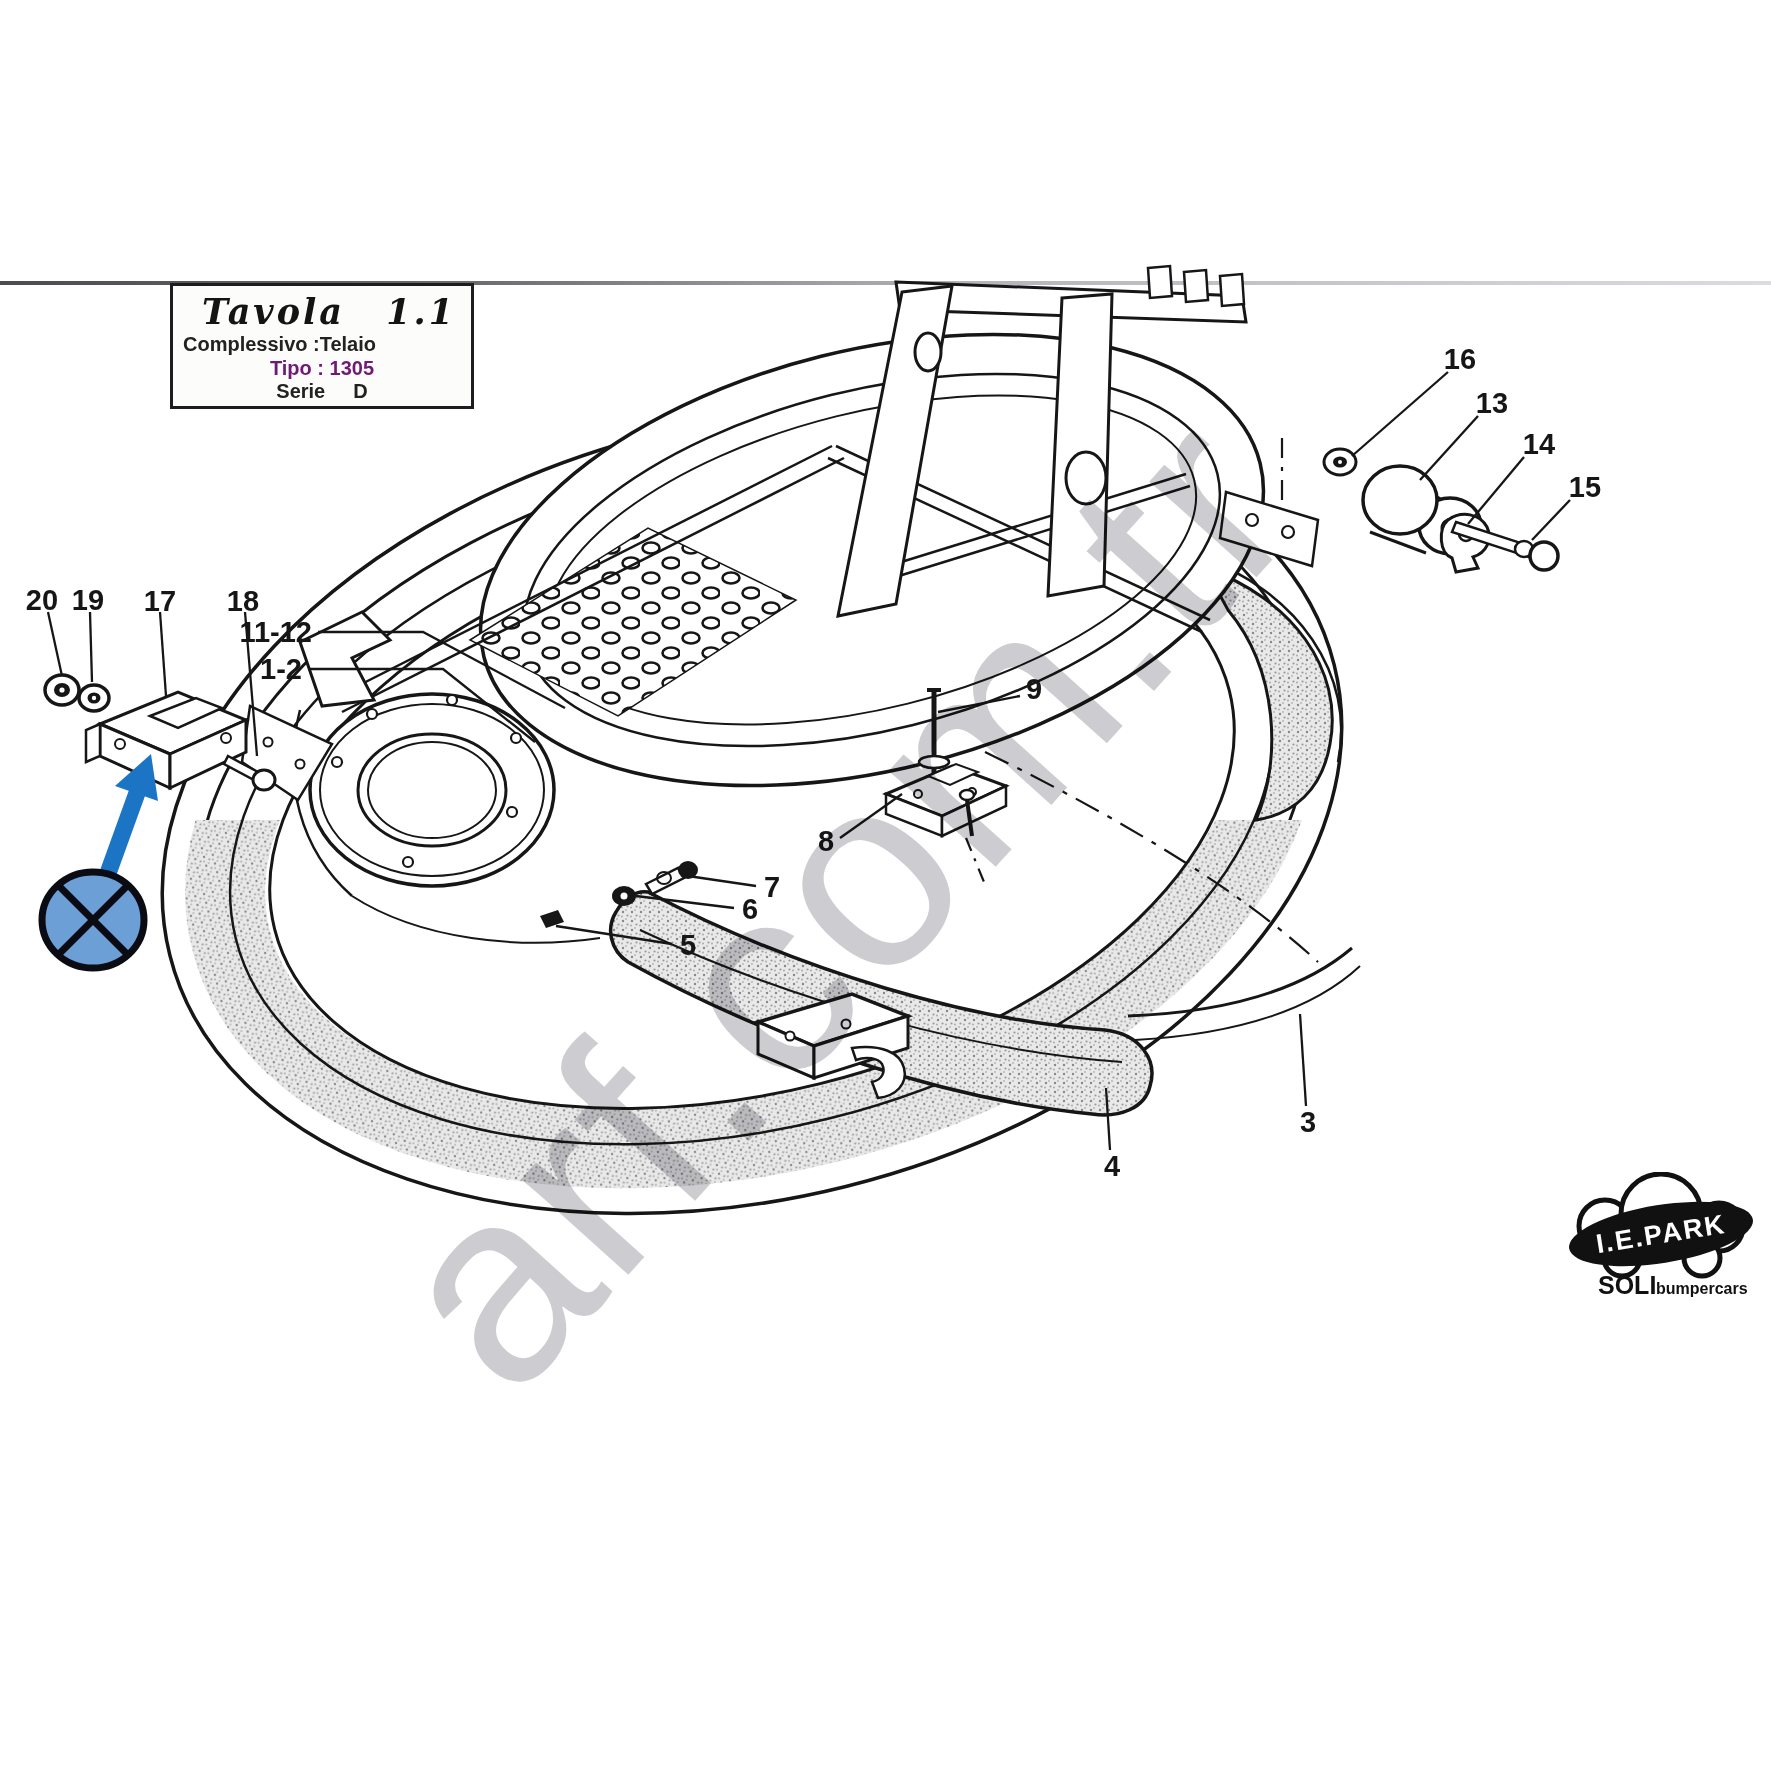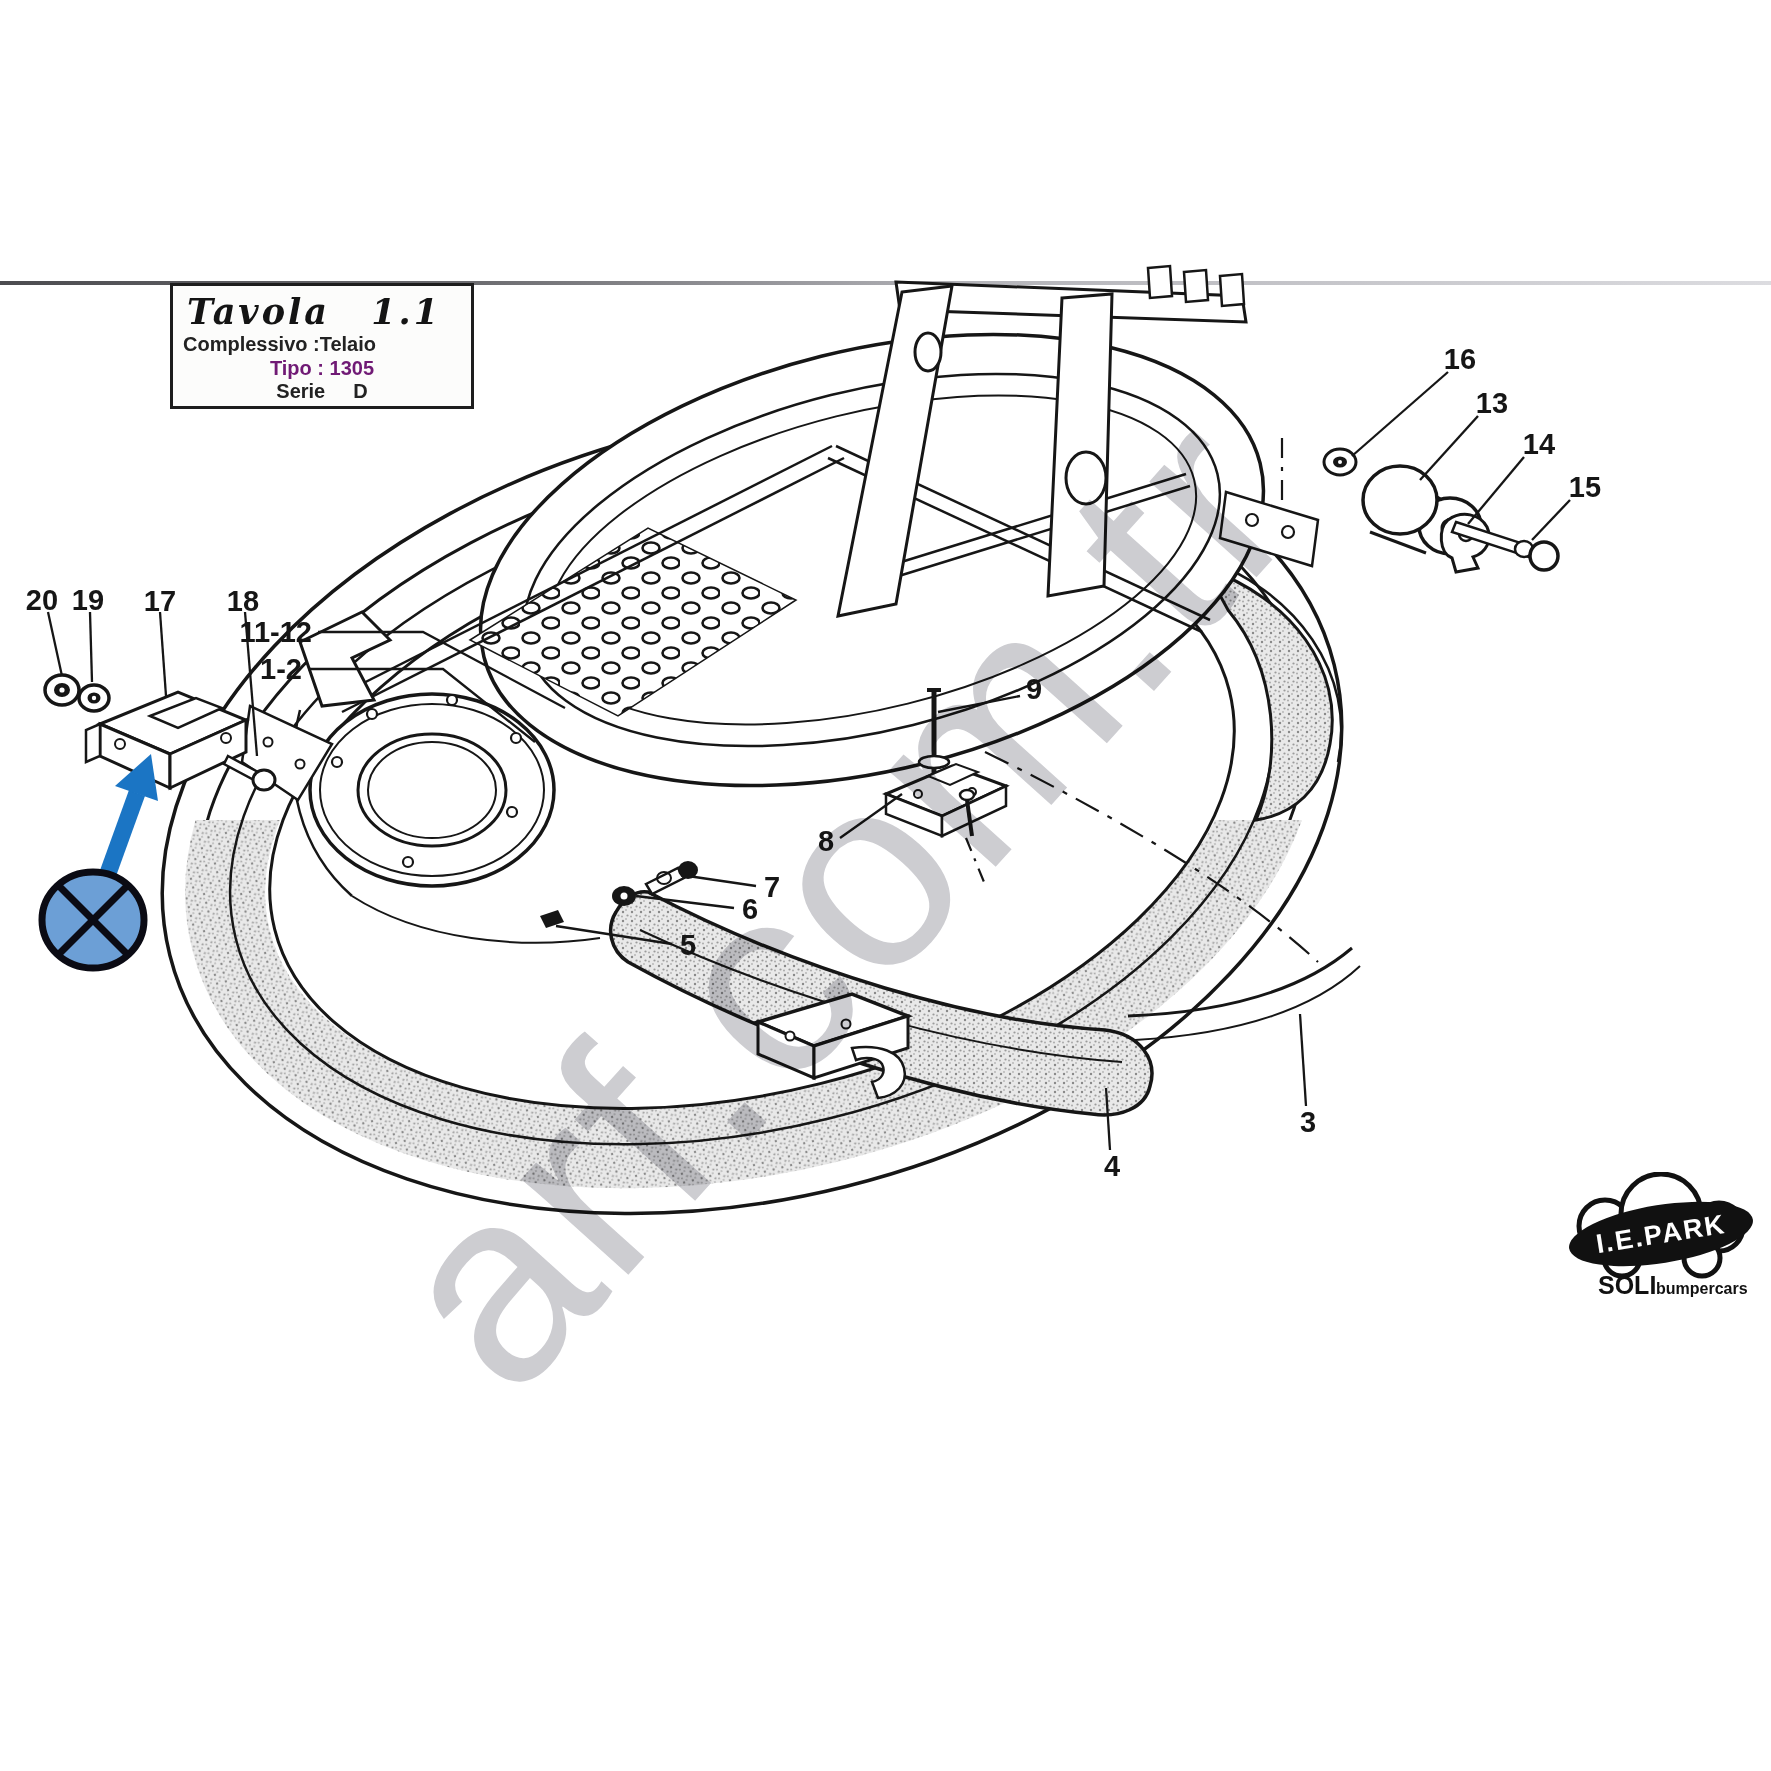--- a/index.html
+++ b/index.html
@@ -5,21 +5,21 @@
   html,body{margin:0;padding:0;background:#ffffff;}
   .page{position:relative;width:1771px;height:1771px;background:#ffffff;overflow:hidden;
         font-family:"Liberation Sans",sans-serif;color:#161616;}
   svg text{font-family:"Liberation Sans",sans-serif;}
   .drawing{position:absolute;left:0;top:0;width:1771px;height:1771px;}
 
   
   .title-block{position:absolute;left:170px;top:283px;width:298px;height:120px;
                border:3px solid #1d1d1d;background:#fcfcfb;z-index:5;}
   .tb-title{font-family:"DejaVu Serif",serif;font-style:italic;font-weight:bold;
-            font-size:35px;letter-spacing:3px;word-spacing:26px;
+            font-size:35px;text-align:center;letter-spacing:3px;word-spacing:26px;
             margin-top:5px;color:#141414;padding-left:14px;}
   .tb-row{display:flex;padding:1px 16px 0 10px;
           font-weight:bold;font-size:20px;color:#222;}
   .tb-center{text-align:center;font-weight:bold;font-size:20px;color:#701a75;margin-top:1px;}
   .tb-serie{display:flex;justify-content:center;gap:28px;font-weight:bold;font-size:20px;color:#222;}
 
   
   .watermark{position:absolute;left:840px;top:900px;transform:translate(-50%,-50%) rotate(-48deg);
              font-size:272px;font-weight:normal;letter-spacing:4px;color:#c6c6cb;
              mix-blend-mode:multiply;opacity:.88;white-space:nowrap;z-index:6;pointer-events:none;}

